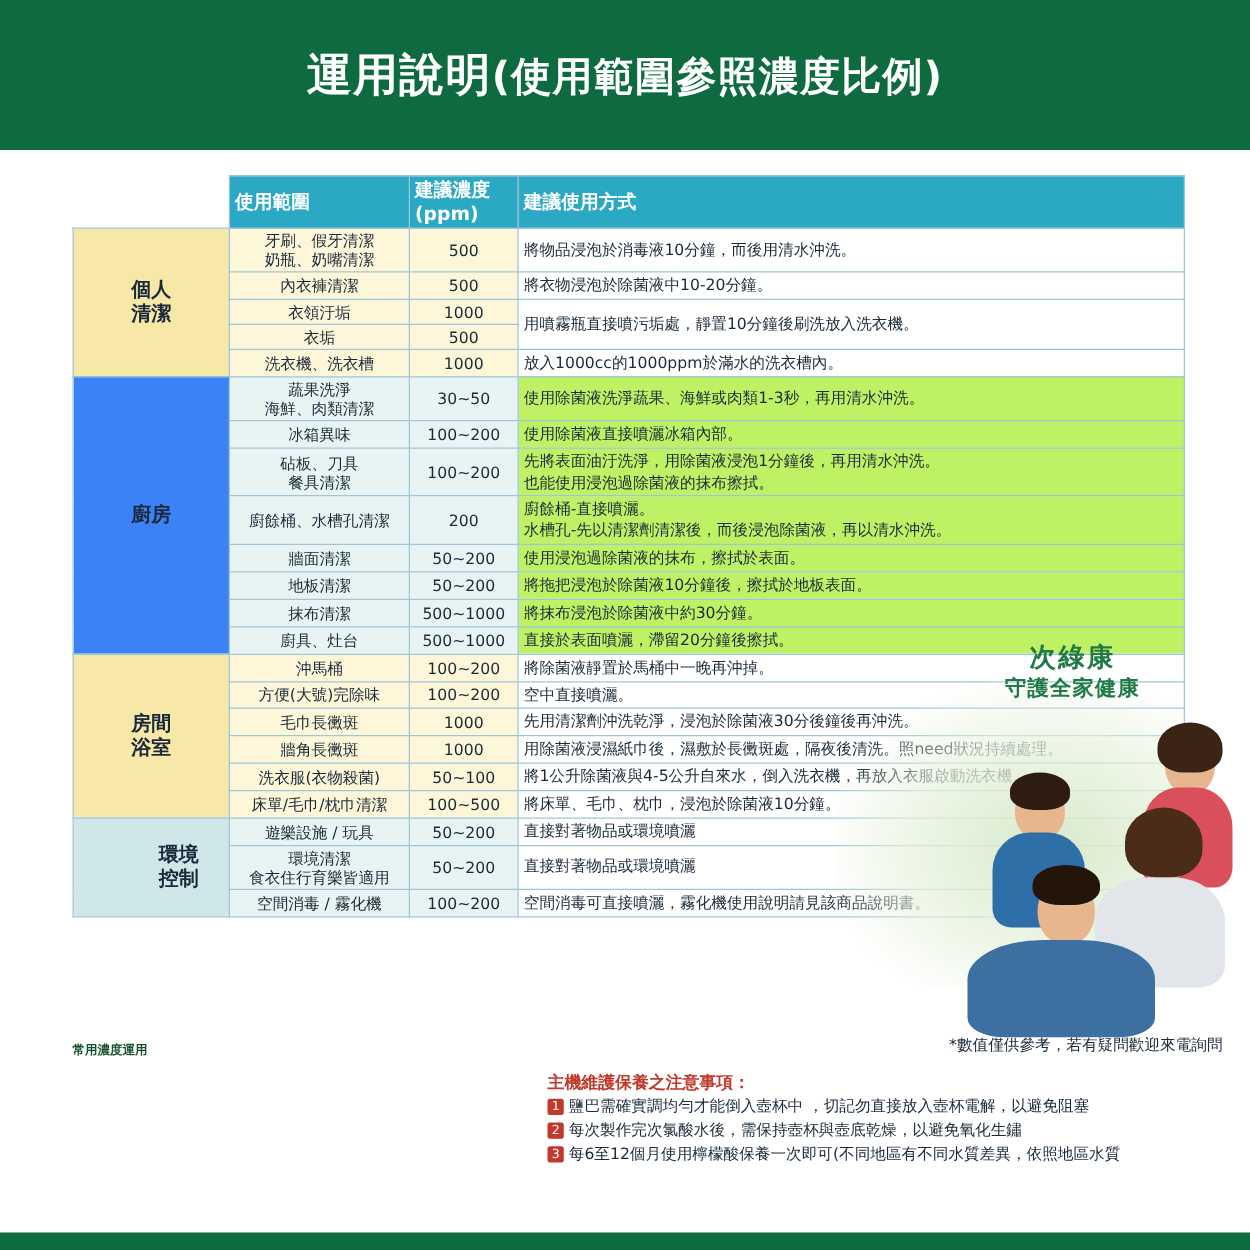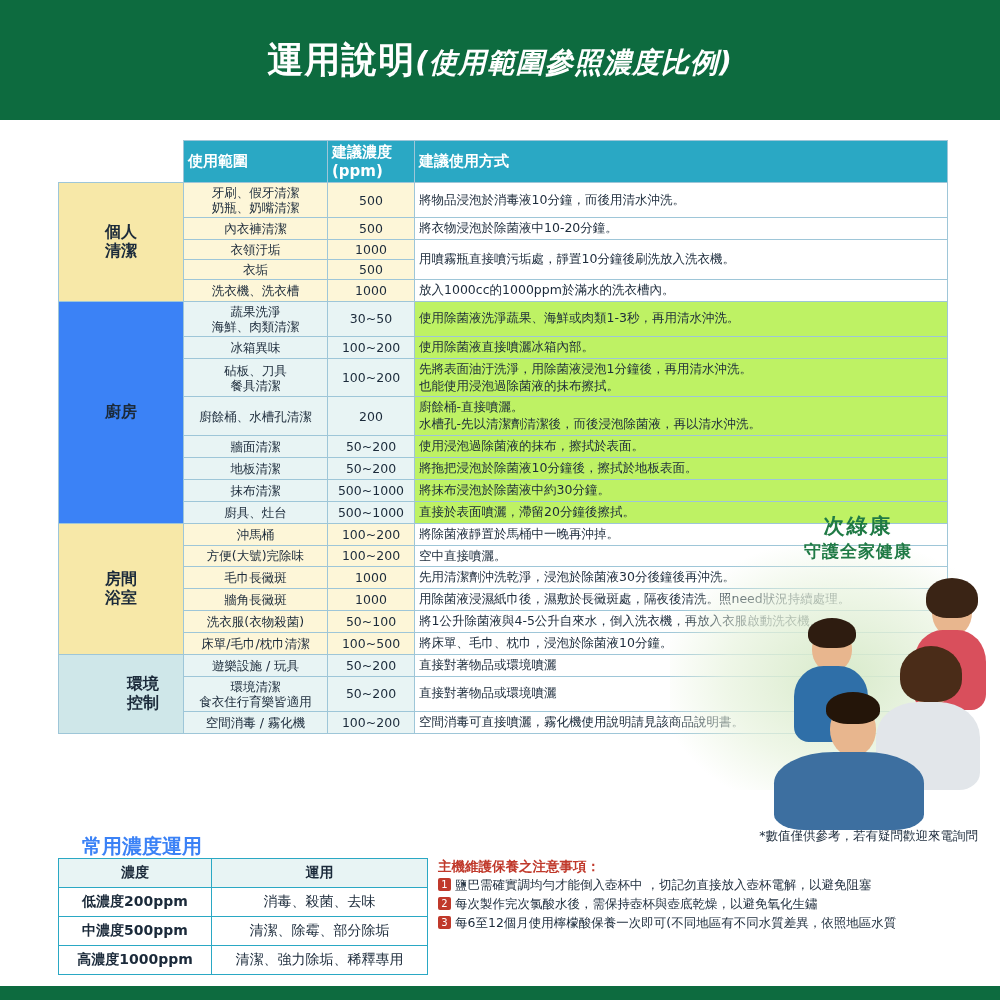--- a/index.html
+++ b/index.html
@@ -17,21 +17,21 @@
     background:#0d6b3f;
     display:flex;align-items:center;justify-content:center;
   }
   .header .title{
     color:#ffffff;
     font-weight:bold;
     white-space:nowrap;
     letter-spacing:1px;
   }
   .header .title .big{font-size:36px;}
-  .header .title .small{font-size:28px;font-style:italic;}
+  .header .title .small{font-size:32px;}
 
   
   .table-wrap{
     position:absolute;left:58px;top:140px;width:890px;
   }
   table.main{
     border-collapse:collapse;
     width:890px;
     font-size:12.5px;
     color:#1b2a3a;
@@ -98,21 +98,21 @@
     background:radial-gradient(ellipse at 60% 55%, rgba(214,233,200,.95) 0%, rgba(232,243,222,.7) 45%, rgba(255,255,255,0) 72%);
   }
   .person{position:absolute;border-radius:50%;}
   .head{background:#e8b68e;border-radius:50% 50% 48% 48%;}
   .hair{position:absolute;border-radius:50% 50% 40% 40%;background:#4a2c18;}
   .body{position:absolute;border-radius:40% 40% 20% 20%;}
 
   
   .bl-title{
     position:absolute;left:58px;top:833px;
-    color:#3b82f6;font-weight:bold;font-size:20px;margin-left:24px;
+    color:#14532d;font-weight:bold;font-size:10px;
   }
   table.conc{
     position:absolute;left:58px;top:858px;
     border-collapse:collapse;width:370px;font-size:14px;color:#1b2a3a;
   }
   table.conc td{border:1px solid #2aa8c4;height:26px;padding:1px 6px;}
   table.conc .ch{text-align:center;font-weight:bold;background:#e8f4f4;}
   table.conc .c1{width:140px;text-align:center;font-weight:bold;}
   table.conc .c2{text-align:center;}
 
@@ -319,40 +319,20 @@
         <tr class="g-env">
           <td class="rng">空間消毒 / 霧化機</td>
           <td class="ppm">100~200</td>
           <td class="use">空間消毒可直接噴灑，霧化機使用說明請見該商品說明書。</td>
         </tr>
       </tbody>
     </table>
   </div>
 
   <div class="bl-title">常用濃度運用</div>
-  <table class="conc">
-    <tbody>
-      <tr>
-        <td class="c1 ch">濃度</td>
-        <td class="c2 ch">運用</td>
-      </tr>
-      <tr>
-        <td class="c1">低濃度200ppm</td>
-        <td class="c2">消毒、殺菌、去味</td>
-      </tr>
-      <tr>
-        <td class="c1">中濃度500ppm</td>
-        <td class="c2">清潔、除霉、部分除垢</td>
-      </tr>
-      <tr>
-        <td class="c1">高濃度1000ppm</td>
-        <td class="c2">清潔、強力除垢、稀釋專用</td>
-      </tr>
-    </tbody>
-  </table>
 
   <div class="note-star">*數值僅供參考，若有疑問歡迎來電詢問</div>
   <div class="notes">
     <span class="nl nt">主機維護保養之注意事項：</span>
     <span class="nl"><span class="num">1</span><span>鹽巴需確實調均勻才能倒入壺杯中 ，切記勿直接放入壺杯電解，以避免阻塞</span></span>
     <span class="nl"><span class="num">2</span><span>每次製作完次氯酸水後，需保持壺杯與壺底乾燥，以避免氧化生鏽</span></span>
     <span class="nl"><span class="num">3</span><span>每6至12個月使用檸檬酸保養一次即可(不同地區有不同水質差異，依照地區水質</span></span>
   </div>
 
   <div class="footer-bar"></div>

